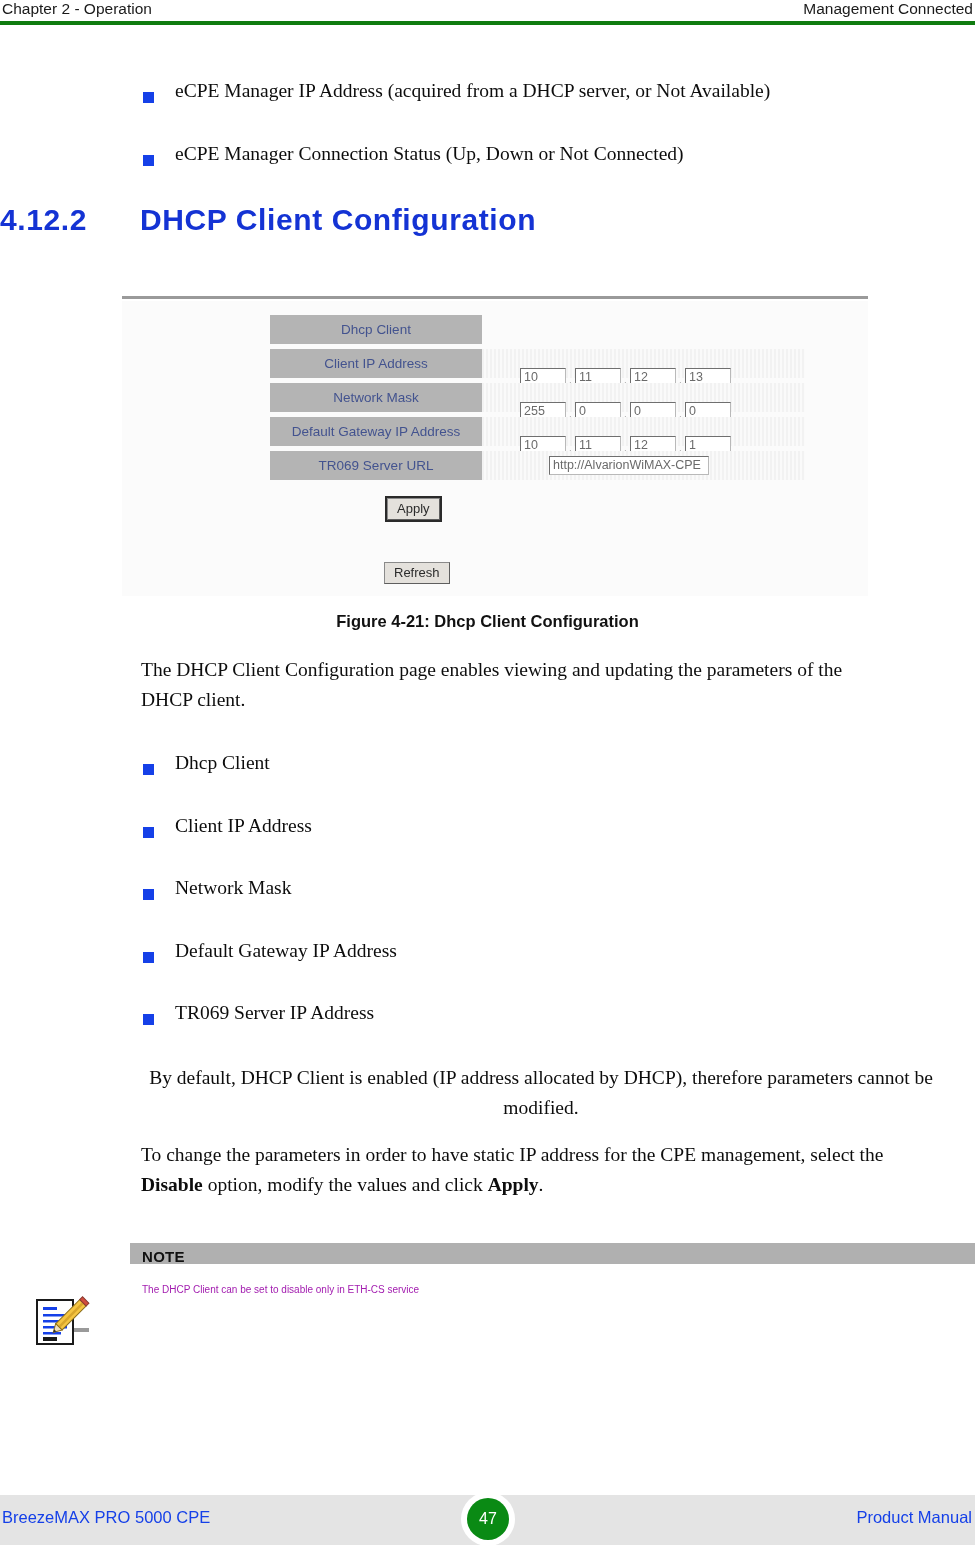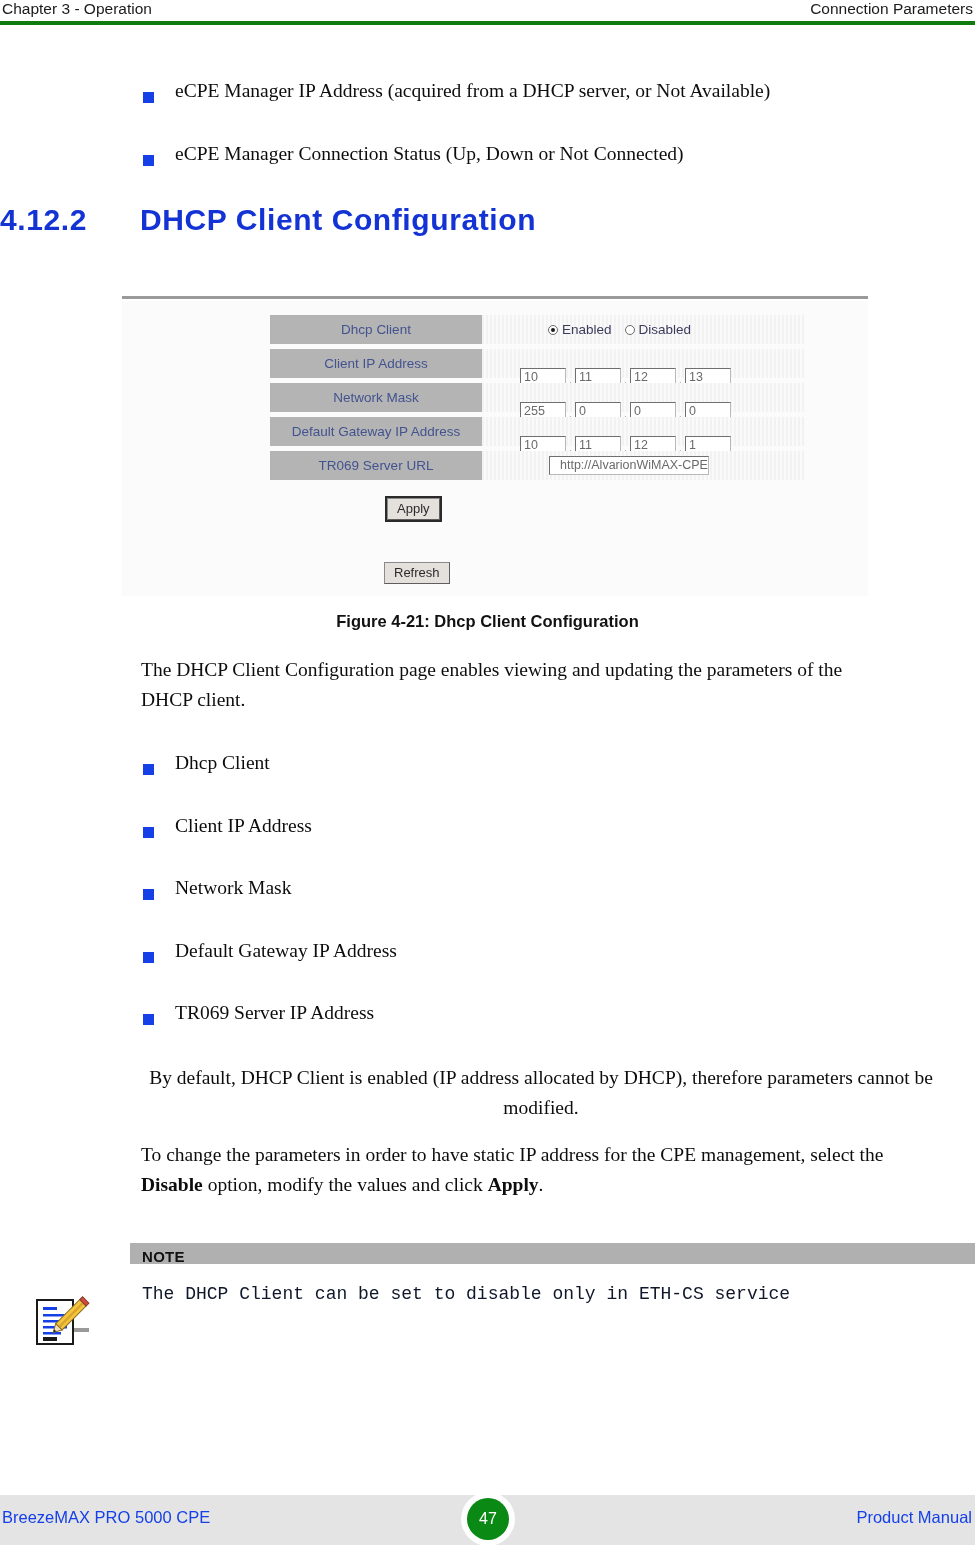--- a/index.html
+++ b/index.html
@@ -190,21 +190,21 @@
     height: 19px;
     background: #ffffff;
     border: 1px solid #b9b9b9;
     border-top-color: #6f6f6f;
     border-left-color: #6f6f6f;
     box-sizing: border-box;
     font-family: "Liberation Sans", sans-serif;
     font-size: 12.5px;
     color: #6a6a6a;
     line-height: 17px;
-    padding-left: 10px;
+    padding-left: 3px;
     margin-left: 53px;
     overflow: hidden;
     white-space: nowrap;
   }
   .btn {
     font-family: "Liberation Sans", sans-serif;
     font-size: 13px;
     color: #2b2b2b;
     background: #e4e1dc;
     border: 1px solid #8a8a8a;
@@ -261,23 +261,23 @@
     font-family: "Liberation Sans", sans-serif;
     font-weight: bold;
     font-size: 15px;
     color: #111111;
     letter-spacing: 0.3px;
   }
   #note-text {
     position: absolute;
     left: 142px; top: 1284px;
     width: 800px;
-    font-family: Liberation Mono, monospace;
-    font-size: 18px;
-    color: #0f172a;
+    font-family: Liberation Sans, sans-serif;
+    font-size: 10px;
+    color: #a21caf;
     white-space: nowrap;
   }
   #note-icon {
     position: absolute;
     left: 33px; top: 1288px;
     width: 62px; height: 62px;
   }
 
   
   #footer-band {
@@ -321,22 +321,22 @@
     font-size: 16px;
     display: flex;
     align-items: center;
     justify-content: center;
   }
 </style>
 </head>
 <body>
 
 <div id="page-header">
-  <span class="hdr-left">Chapter 3 - Operation</span>
-  <span class="hdr-right">Connection Parameters</span>
+  <span class="hdr-left">Chapter 2 - Operation</span>
+  <span class="hdr-right">Management Connected</span>
 </div>
 <div id="header-rule"></div>
 
 <div class="bullet-item" style="top:78px">
   <span class="bullet-mark"></span>
   <span class="bullet-text">eCPE Manager IP Address (acquired from a DHCP server, or Not Available)</span>
 </div>
 <div class="bullet-item" style="top:141px">
   <span class="bullet-mark"></span>
   <span class="bullet-text">eCPE Manager Connection Status (Up, Down or Not Connected)</span>
@@ -348,32 +348,20 @@
 </div>
 
 <div id="figure-block">
   <div id="figure-rule"></div>
   <div id="figure-canvas">
 
     <div id="cpe-form">
 
       <div class="form-row">
         <div class="form-label">Dhcp Client</div>
-        <div class="form-value">
-          <div class="radio-group">
-            <span class="radio-opt">
-              <span class="radio-dot checked"></span>
-              <span>Enabled</span>
-            </span>
-            <span class="radio-opt">
-              <span class="radio-dot"></span>
-              <span>Disabled</span>
-            </span>
-          </div>
-        </div>
       </div>
 
       <div class="form-row">
         <div class="form-label">Client IP Address</div>
         <div class="form-value">
           <div class="octets">
             <span class="octet">10</span>
             <span class="octet-dot">.</span>
             <span class="octet">11</span>
             <span class="octet-dot">.</span>

